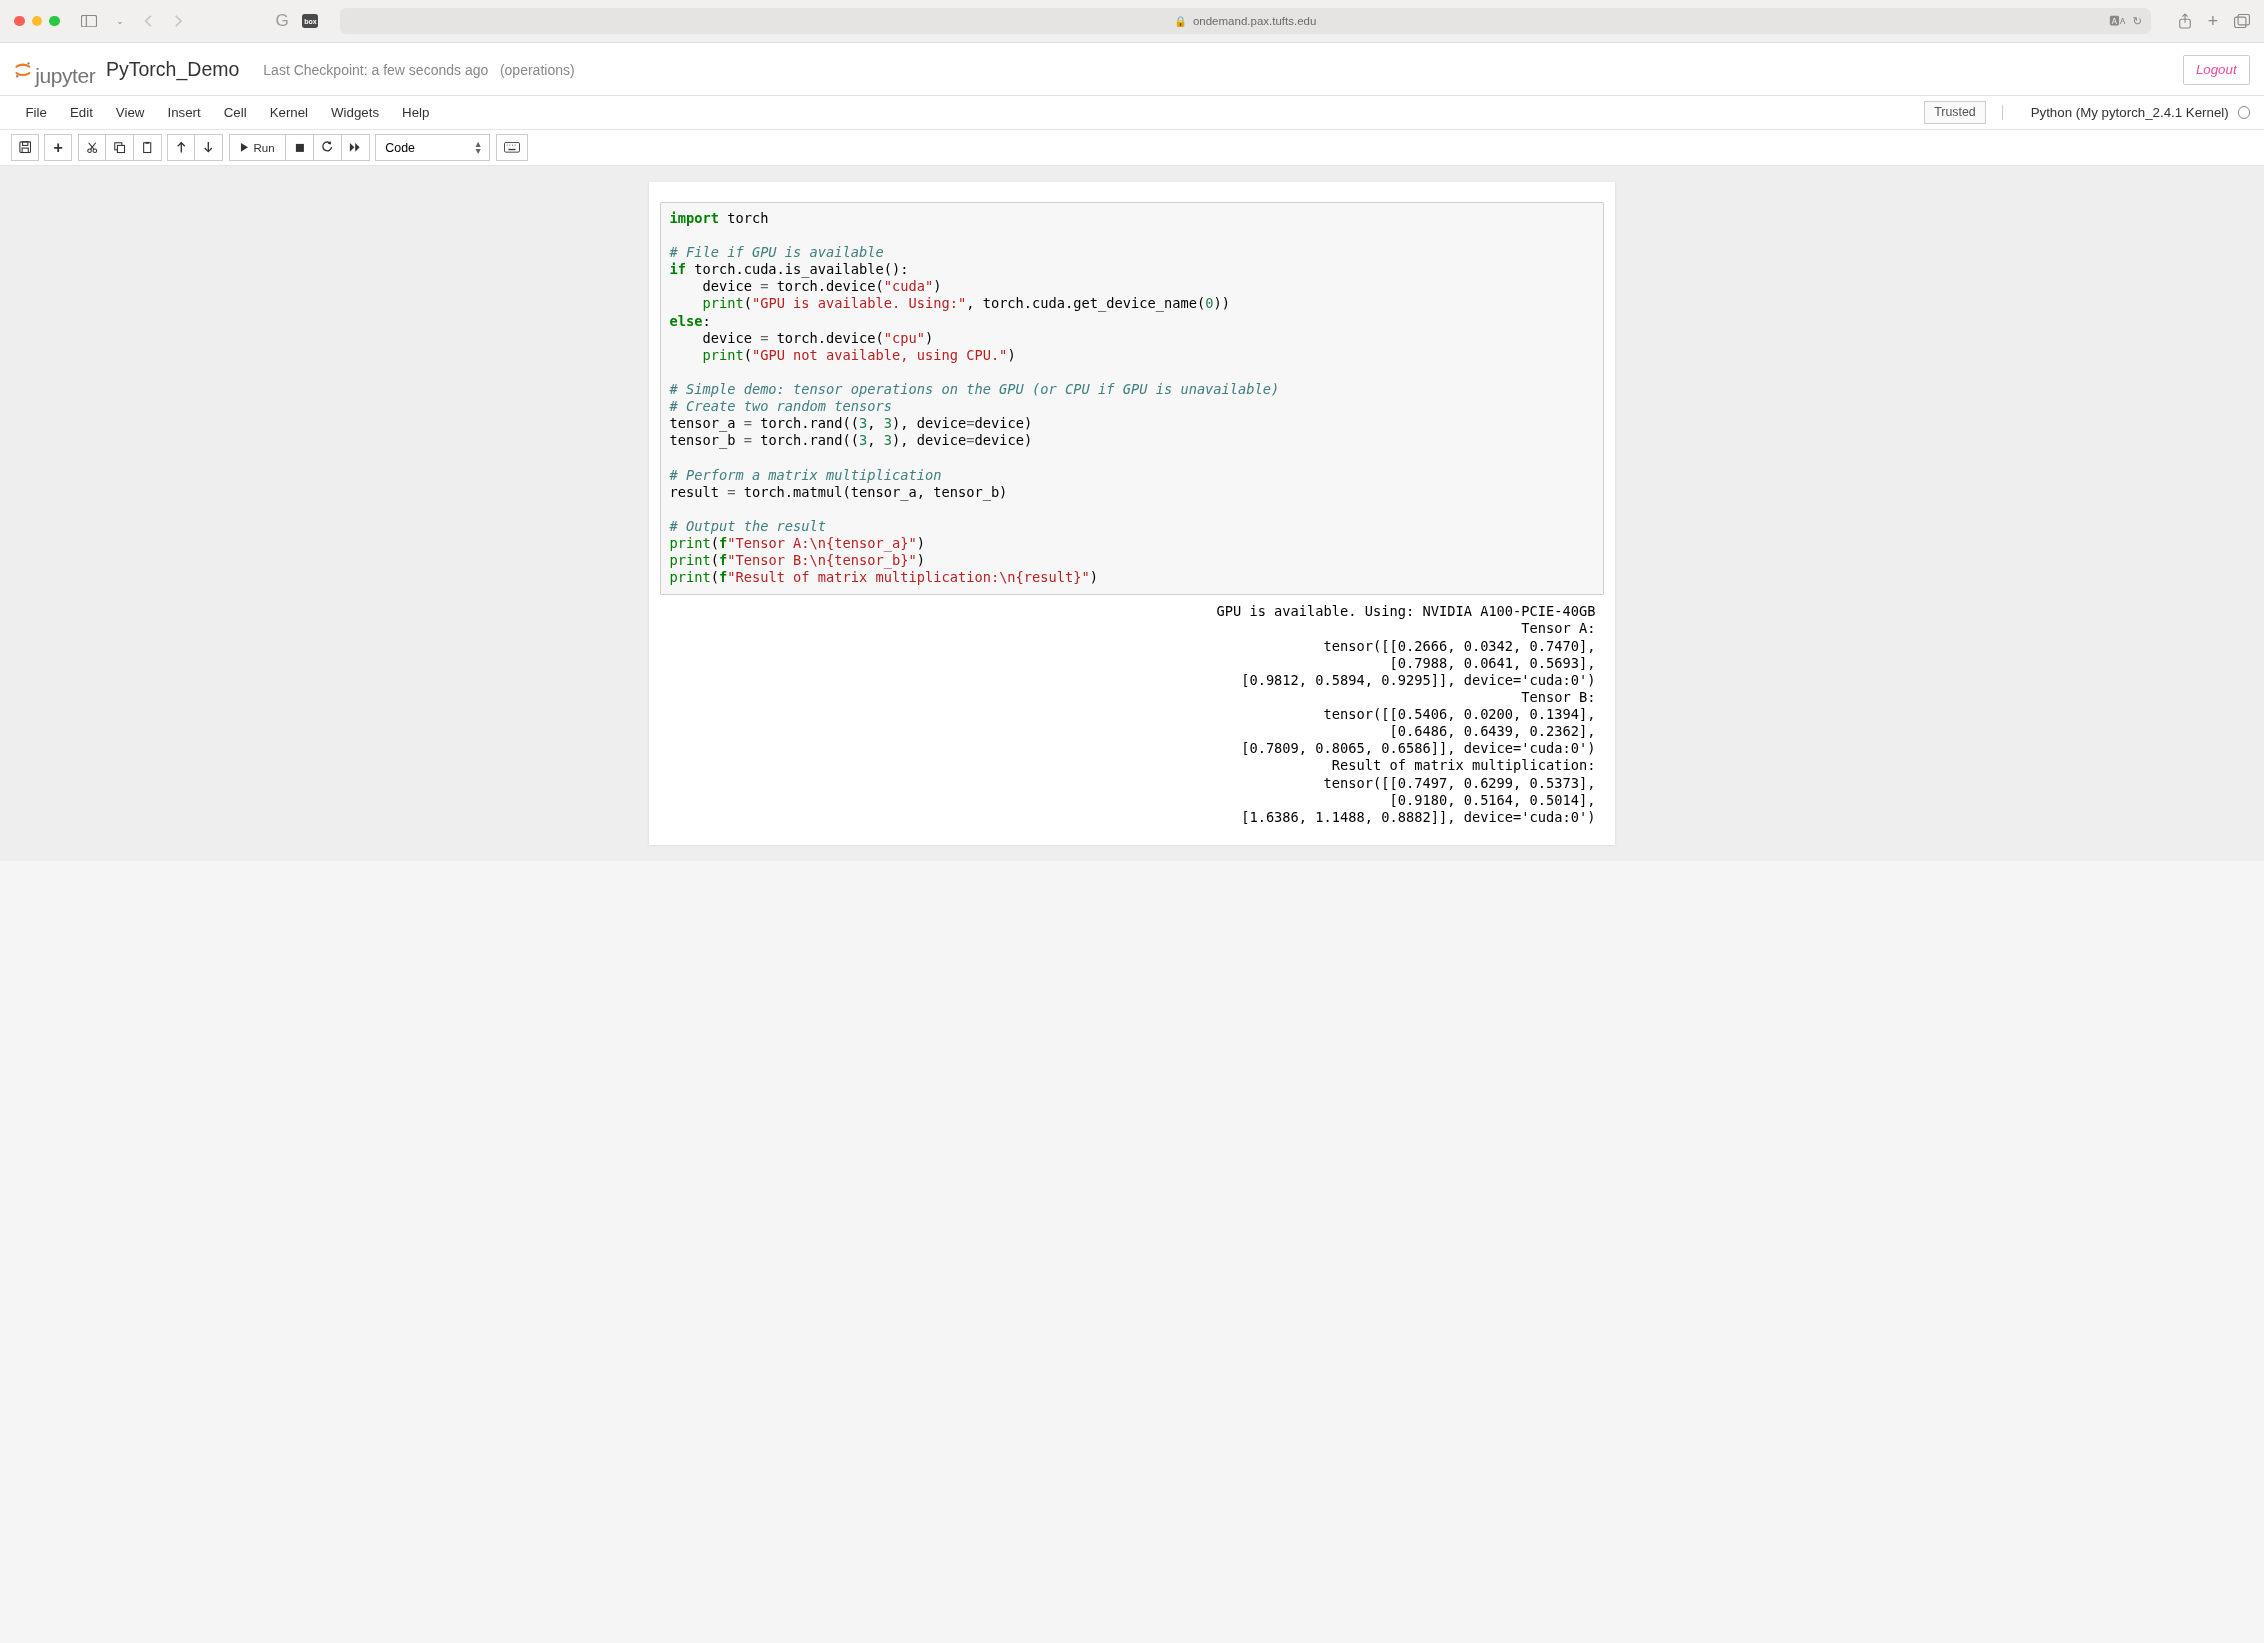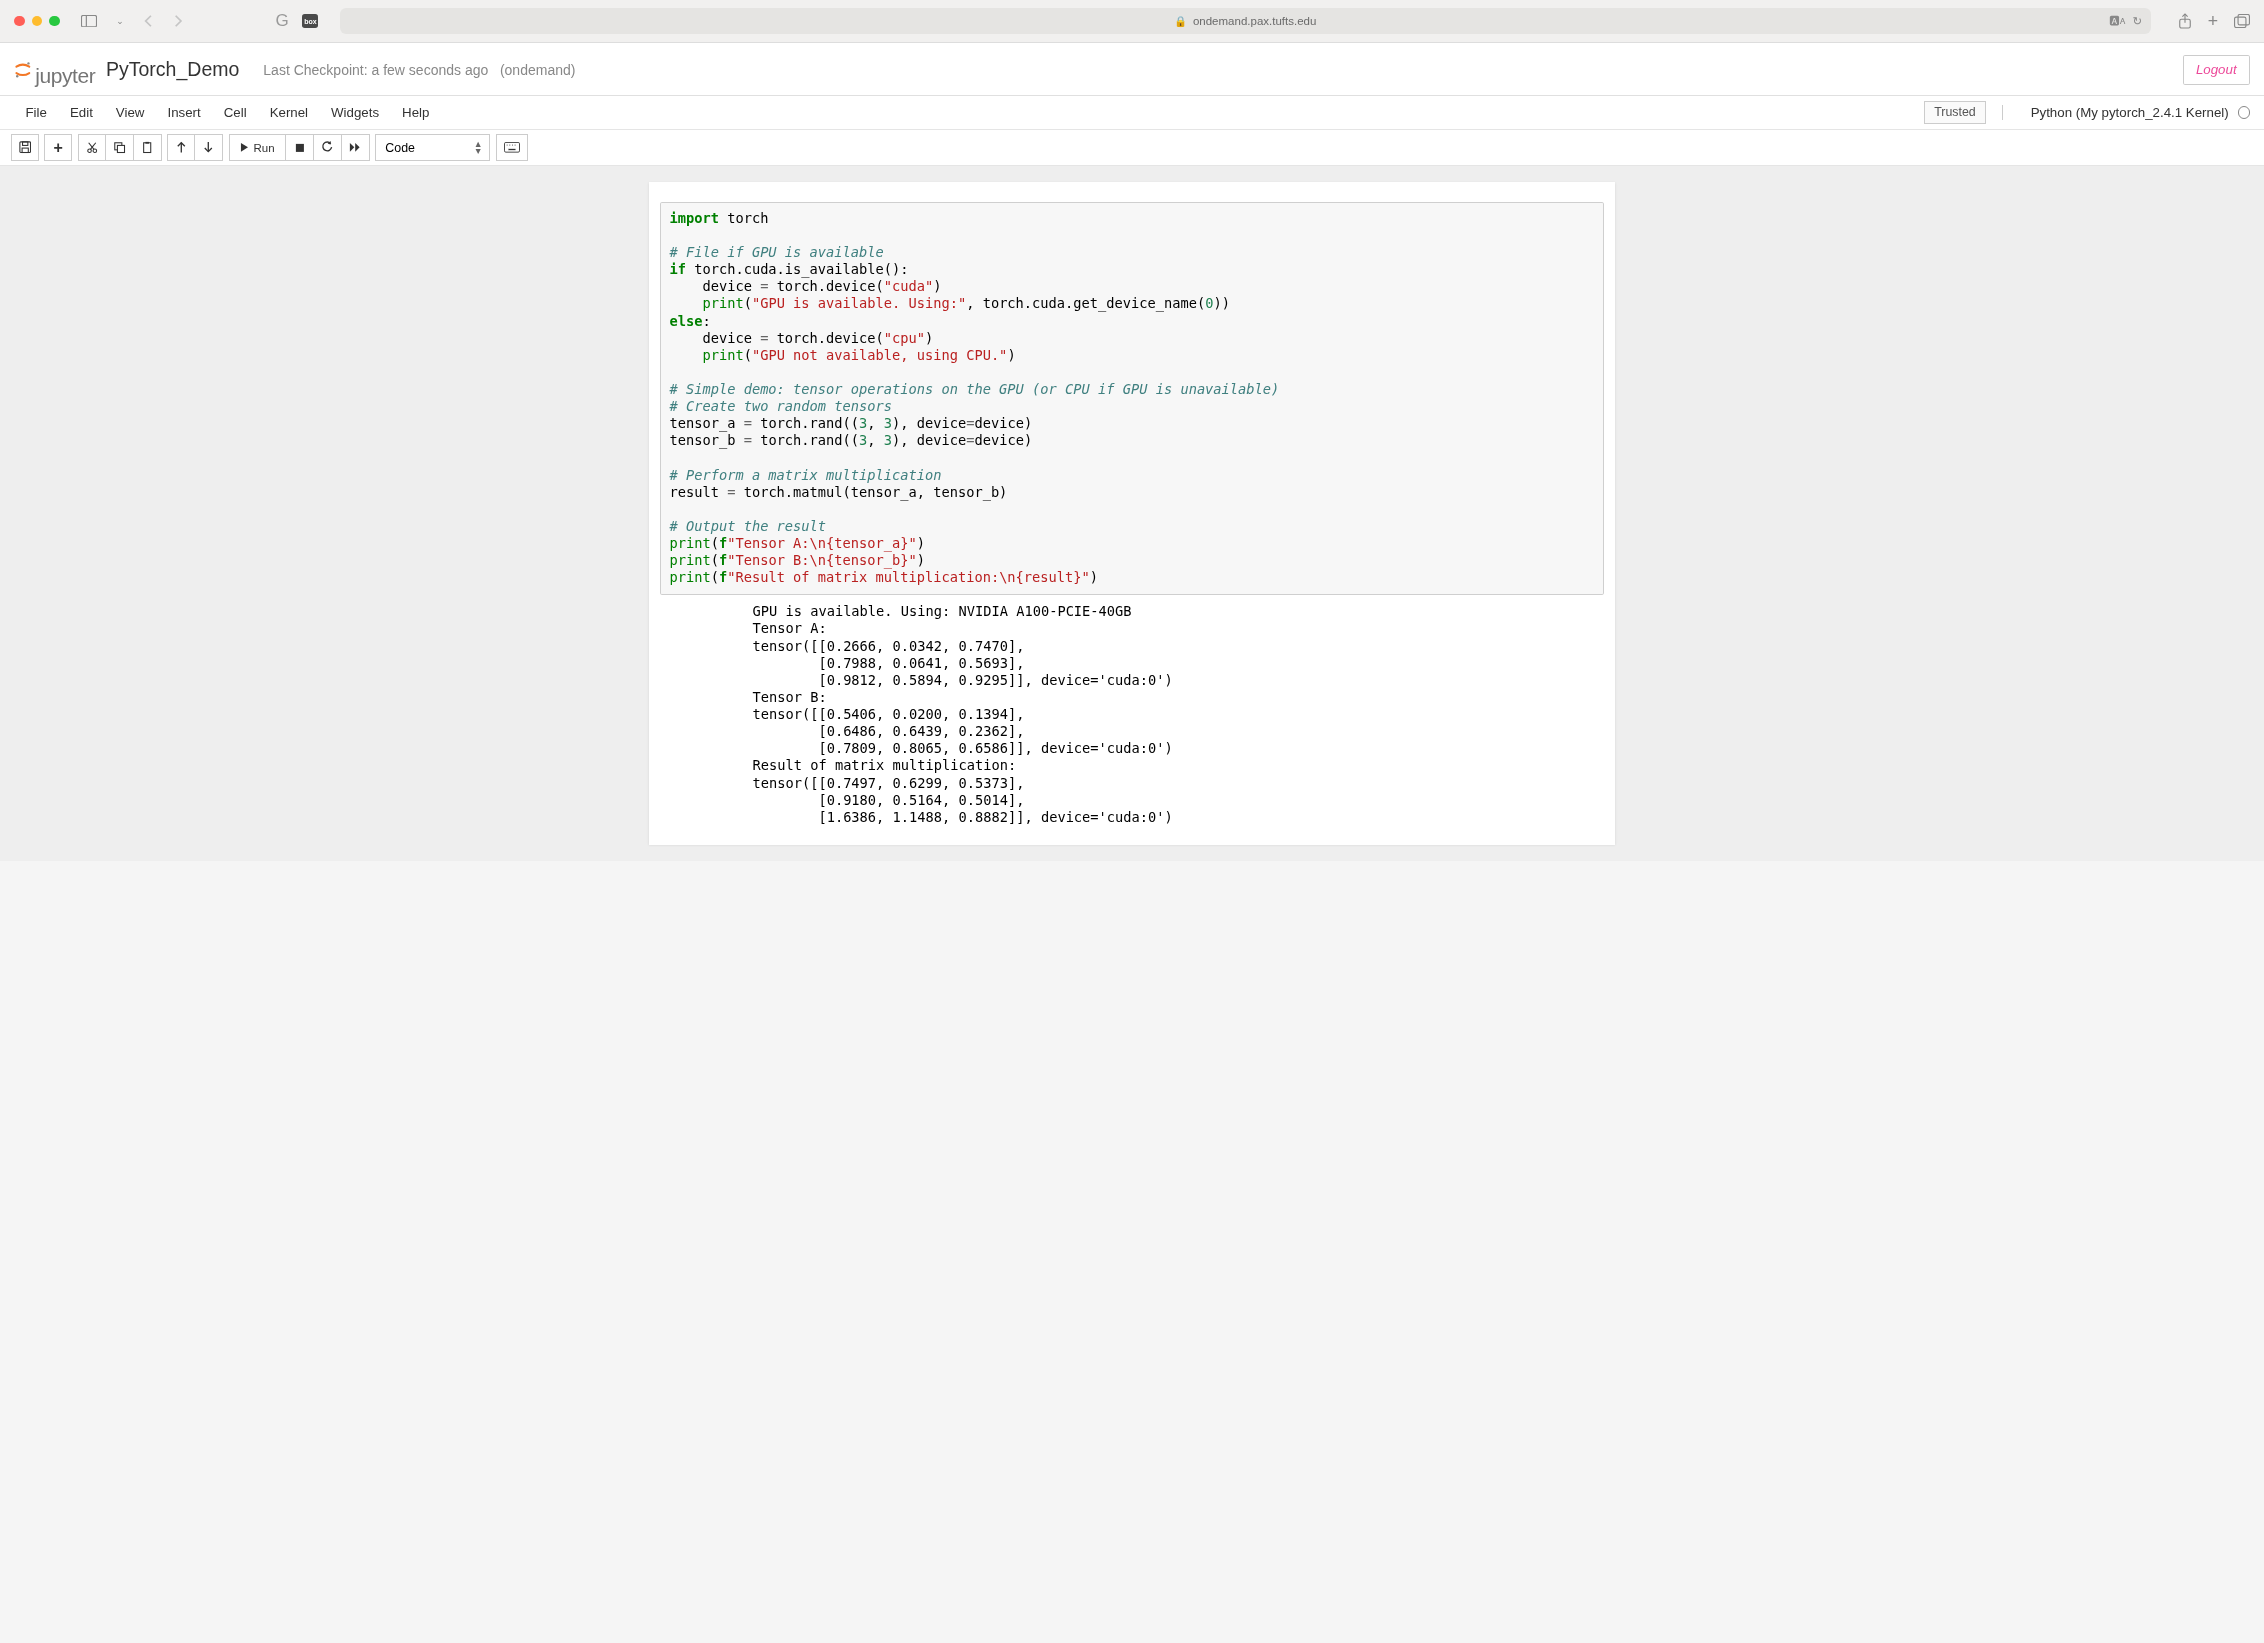--- a/index.html
+++ b/index.html
@@ -153,20 +153,21 @@
 .output-area {
   flex:1;
   padding:5.3px 8.9px 5.3px 8.9px;
 }
 .output {
   font-family:"Menlo","Monaco","Consolas",monospace;
   font-size:13.7px;
   line-height:1.25;
   white-space:pre;
   color:#000;
+  text-align:right;
 }
 .tok-kw { color:#008000; font-weight:bold; }
 .tok-comment { color:#408080; font-style:italic; }
 .tok-str { color:#BA2121; }
 .tok-num { color:#208050; }
 .tok-builtin { color:#008000; }
 .tok-op { color:#666; }
 
 svg { display:block; }
 </style>
@@ -231,21 +232,21 @@
       <path d="M 3 7 Q 11 2 19 7" fill="none" stroke="#F37726" stroke-width="2.5" stroke-linecap="round"></path>
       <path d="M 3 15 Q 11 20 19 15" fill="none" stroke="#F37726" stroke-width="2.5" stroke-linecap="round"></path>
       <circle cx="18" cy="3" r="1.5" fill="#888"></circle>
       <circle cx="4" cy="19" r="1.5" fill="#888"></circle>
     </svg>
     <span class="jp-logo-text">jupyter</span>
   </div>
   <span class="jp-title">PyTorch_Demo</span>
   <span class="jp-checkpoint">
     <span>Last Checkpoint: </span><span>a few seconds ago</span>
-    &nbsp;&nbsp;<span>(ondemand)</span>
+    &nbsp;&nbsp;<span>(operations)</span>
   </span>
   <button class="jp-logout">Logout</button>
 </div>
 
 <div class="jp-menubar">
   <div id="menu-items" style="display:flex;">
       <div class="jp-menu-item">File</div>
       <div class="jp-menu-item">Edit</div>
       <div class="jp-menu-item">View</div>
       <div class="jp-menu-item">Insert</div>

